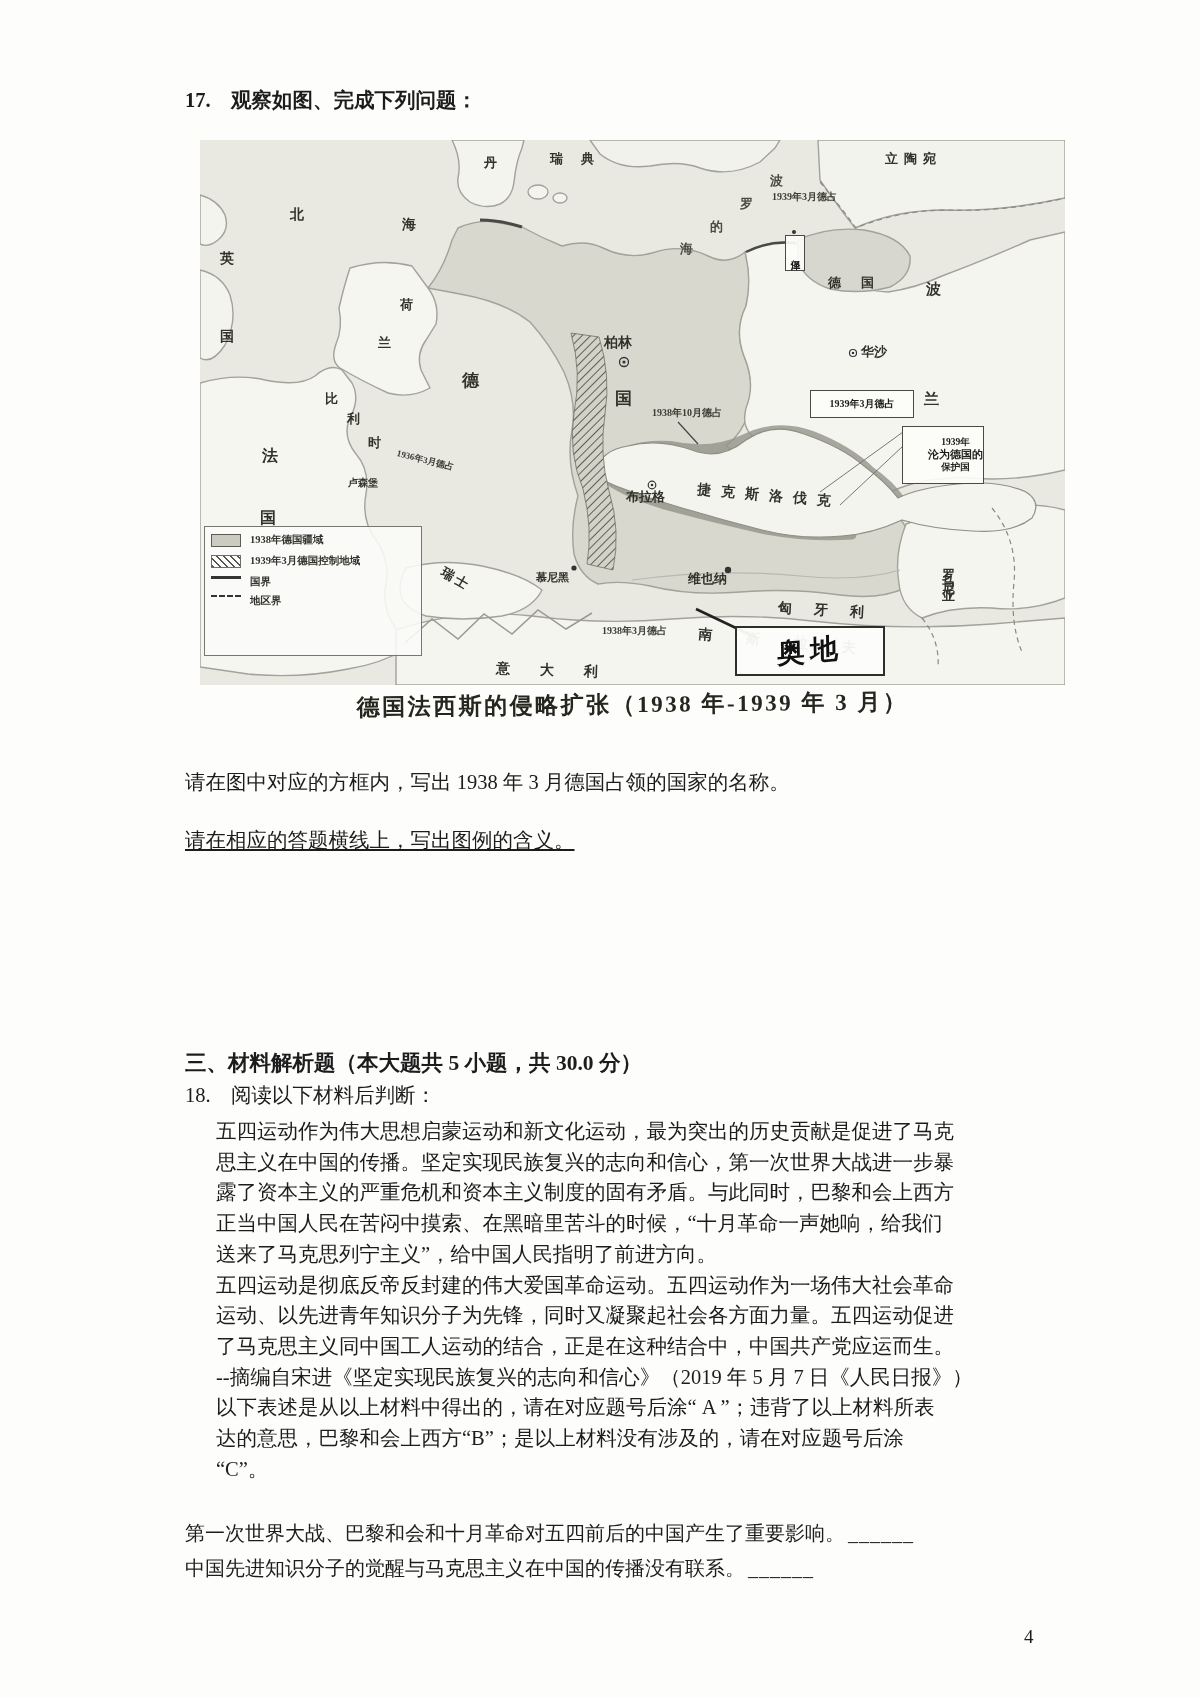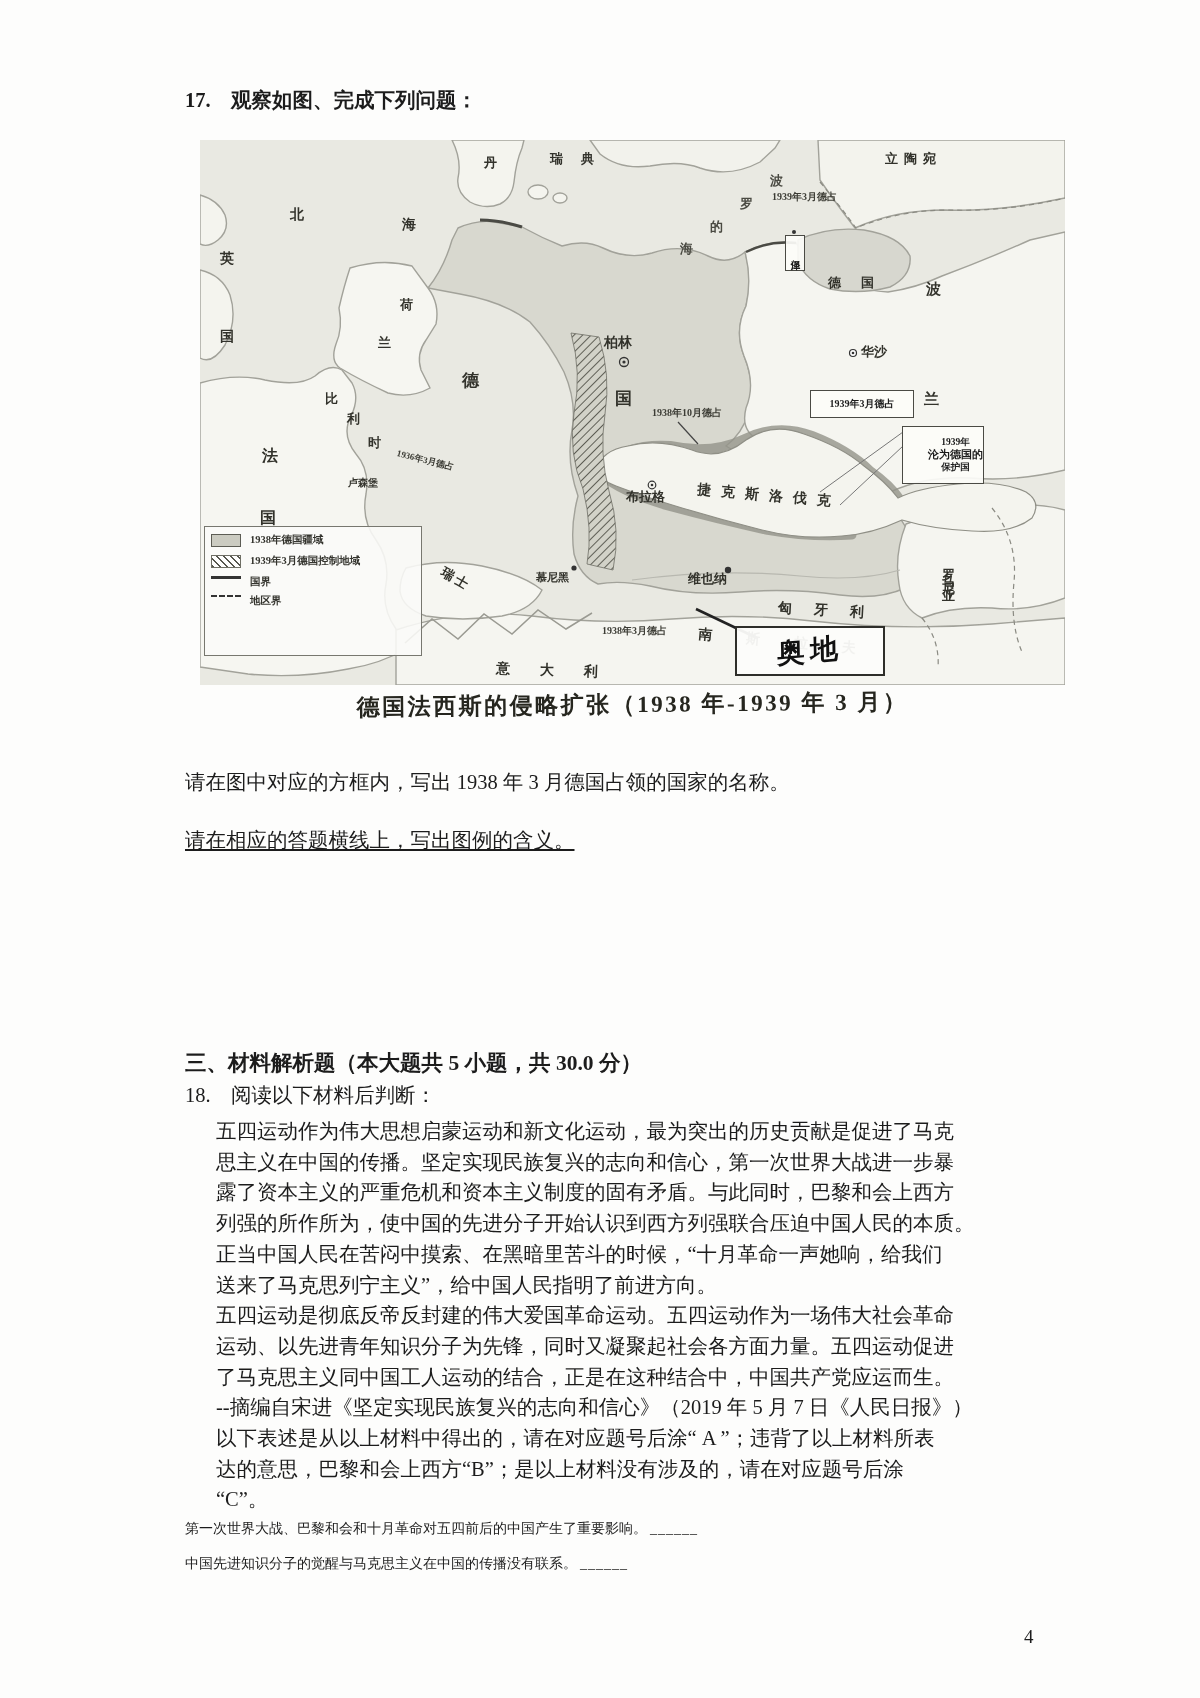--- a/index.html
+++ b/index.html
@@ -29,21 +29,21 @@
   .sym-hatch{border:1px solid #6e6e64;background:repeating-linear-gradient(45deg,#55554d 0 1.5px,rgba(255,255,255,.7) 1.5px 5px);}
   .sym-line{height:0;border-top:3px solid #333;}
   .sym-dash{height:0;border-top:2px dashed #333;}
   .legend-label{font-size:10.5px;font-weight:700;color:#34342e;line-height:1.05;white-space:nowrap;}
   .caption{position:absolute;left:200px;top:689px;width:865px;text-align:center;font-size:23px;
            letter-spacing:2.5px;color:#26261f;font-weight:600;transform:rotate(-0.6deg);}
 
   
   .para{position:absolute;left:216px;top:1116px;font-size:20.5px;line-height:30.7px;}
   .para div{white-space:nowrap;}
-  .stmt{position:absolute;left:185px;font-size:14px;white-space:nowrap;}
+  .stmt{position:absolute;left:185px;font-size:20px;white-space:nowrap;}
   .blank{letter-spacing:1px;margin-left:3px;}
   .pageno{position:absolute;left:1024px;top:1626px;font-size:19px;}
   .vtext{writing-mode:vertical-rl;text-orientation:upright;}
 </style>
 </head>
 <body>
 
 <div class="page">
 
   <div class="abs txt qrow" style="left:185px;top:86px;font-weight:bold;">
@@ -208,21 +208,20 @@
   <div class="abs heading" style="left:185px;top:1048px;">三、材料解析题（本大题共 5 小题，共 30.0 分）</div>
 
   <div class="abs txt qrow" style="left:185px;top:1081px;">
     <span class="qnum">18.</span><span>阅读以下材料后判断：</span>
   </div>
 
   <div class="para">
     <div>五四运动作为伟大思想启蒙运动和新文化运动，最为突出的历史贡献是促进了马克</div>
     <div>思主义在中国的传播。坚定实现民族复兴的志向和信心，第一次世界大战进一步暴</div>
     <div>露了资本主义的严重危机和资本主义制度的固有矛盾。与此同时，巴黎和会上西方</div>
-    <div>列强的所作所为，使中国的先进分子开始认识到西方列强联合压迫中国人民的本质。</div>
     <div>正当中国人民在苦闷中摸索、在黑暗里苦斗的时候，“十月革命一声她响，给我们</div>
     <div>送来了马克思列宁主义”，给中国人民指明了前进方向。</div>
     <div>五四运动是彻底反帝反封建的伟大爱国革命运动。五四运动作为一场伟大社会革命</div>
     <div>运动、以先进青年知识分子为先锋，同时又凝聚起社会各方面力量。五四运动促进</div>
     <div>了马克思主义同中国工人运动的结合，正是在这种结合中，中国共产党应运而生。</div>
     <div>--摘编自宋进《坚定实现民族复兴的志向和信心》（2019 年 5 月 7 日《人民日报》）</div>
     <div>以下表述是从以上材料中得出的，请在对应题号后涂“ A ”；违背了以上材料所表</div>
     <div>达的意思，巴黎和会上西方“B”；是以上材料没有涉及的，请在对应题号后涂</div>
     <div>“C”。</div>
   </div>

